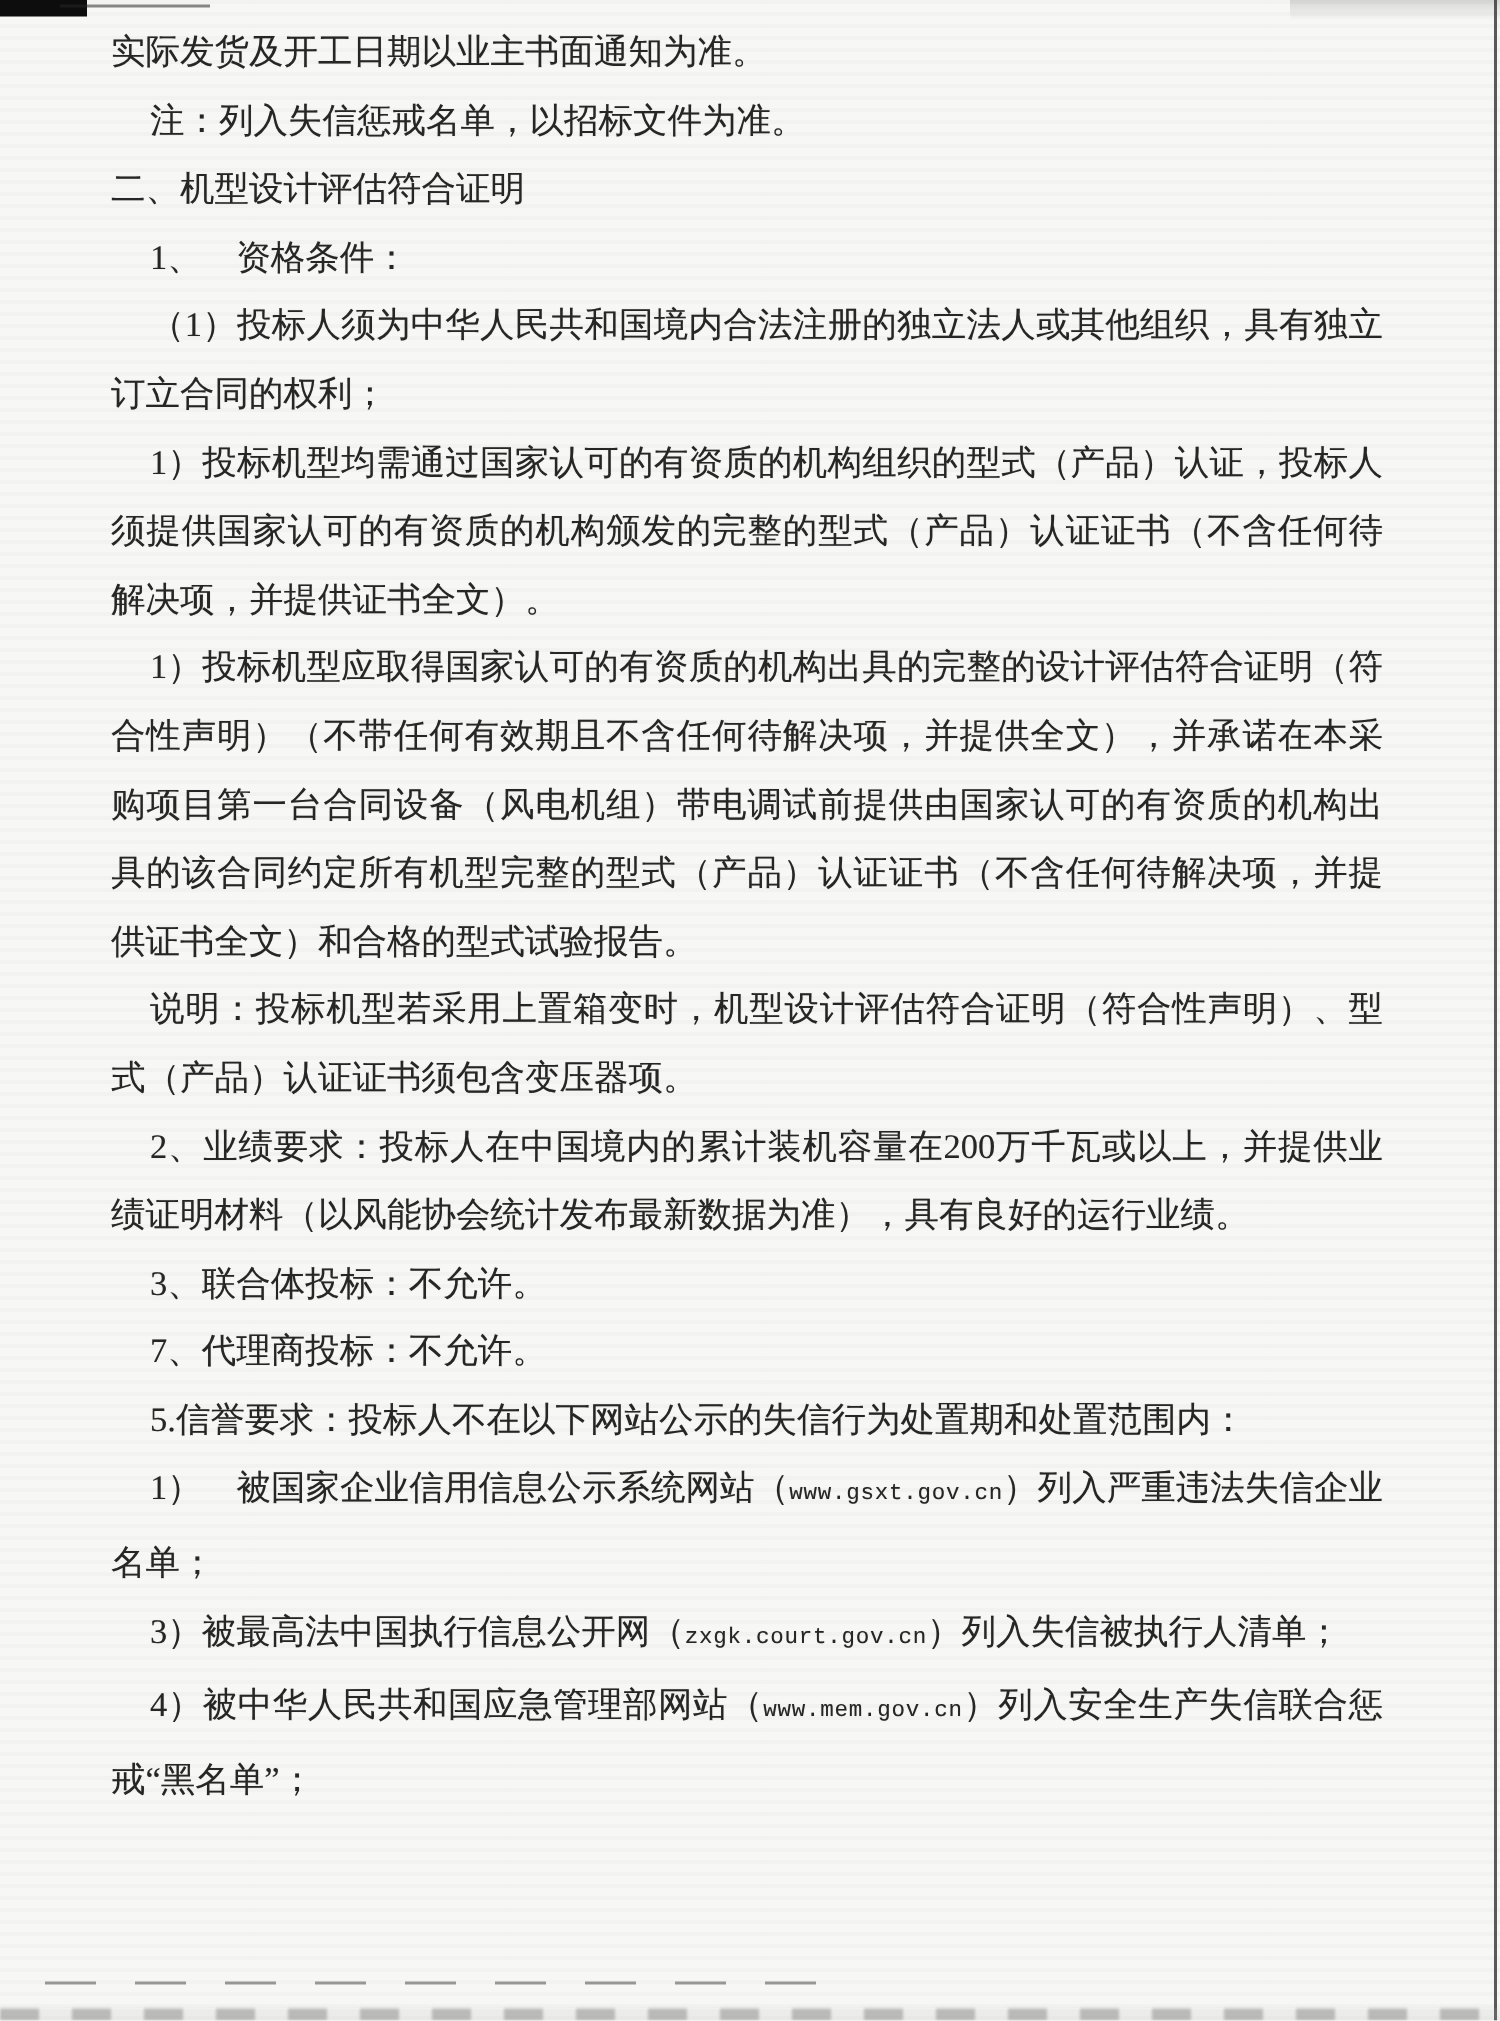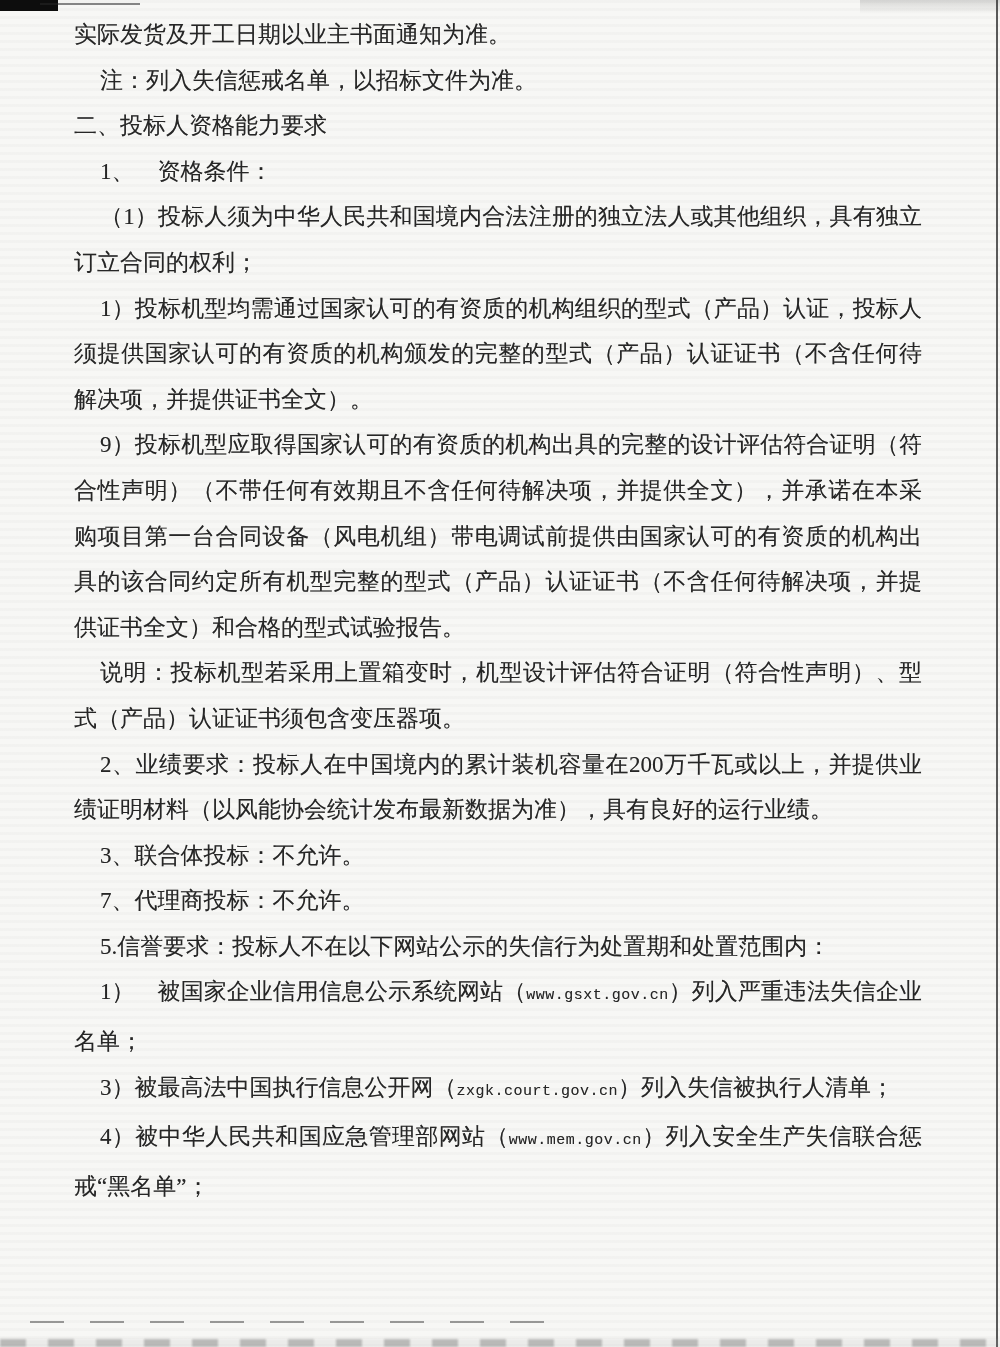--- a/index.html
+++ b/index.html
@@ -101,25 +101,25 @@
 <div class="corner-mark"></div>
 <div class="top-edge-line"></div>
 <div class="top-right-shade"></div>
 <div class="right-edge-line"></div>
 <div class="bottom-broken-line"></div>
 <div class="bottom-band"></div>
 
 <div class="doc-body" id="doc-body">
     <p>实际发货及开工日期以业主书面通知为准。</p>
     <p class="indent">注：列入失信惩戒名单，以招标文件为准。</p>
-    <p>二、投标人资格能力要求</p>
+    <p>二、机型设计评估符合证明</p>
     <p class="indent">1、　资格条件：</p>
     <p class="indent">（1）投标人须为中华人民共和国境内合法注册的独立法人或其他组织，具有独立订立合同的权利；</p>
     <p class="indent">1）投标机型均需通过国家认可的有资质的机构组织的型式（产品）认证，投标人须提供国家认可的有资质的机构颁发的完整的型式（产品）认证证书（不含任何待解决项，并提供证书全文）。</p>
-    <p class="indent">9）投标机型应取得国家认可的有资质的机构出具的完整的设计评估符合证明（符合性声明）（不带任何有效期且不含任何待解决项，并提供全文），并承诺在本采购项目第一台合同设备（风电机组）带电调试前提供由国家认可的有资质的机构出具的该合同约定所有机型完整的型式（产品）认证证书（不含任何待解决项，并提供证书全文）和合格的型式试验报告。</p>
+    <p class="indent">1）投标机型应取得国家认可的有资质的机构出具的完整的设计评估符合证明（符合性声明）（不带任何有效期且不含任何待解决项，并提供全文），并承诺在本采购项目第一台合同设备（风电机组）带电调试前提供由国家认可的有资质的机构出具的该合同约定所有机型完整的型式（产品）认证证书（不含任何待解决项，并提供证书全文）和合格的型式试验报告。</p>
     <p class="indent">说明：投标机型若采用上置箱变时，机型设计评估符合证明（符合性声明）、型式（产品）认证证书须包含变压器项。</p>
     <p class="indent">2、业绩要求：投标人在中国境内的累计装机容量在200万千瓦或以上，并提供业绩证明材料（以风能协会统计发布最新数据为准），具有良好的运行业绩。</p>
     <p class="indent">3、联合体投标：不允许。</p>
     <p class="indent">7、代理商投标：不允许。</p>
     <p class="indent">5.信誉要求：投标人不在以下网站公示的失信行为处置期和处置范围内：</p>
     <p class="indent">1）　被国家企业信用信息公示系统网站（<span class="mono">www.gsxt.gov.cn</span>）列入严重违法失信企业名单；</p>
     <p class="indent">3）被最高法中国执行信息公开网（<span class="mono">zxgk.court.gov.cn</span>）列入失信被执行人清单；</p>
     <p class="indent">4）被中华人民共和国应急管理部网站（<span class="mono">www.mem.gov.cn</span>）列入安全生产失信联合惩戒“黑名单”；</p>
   </div>
 

